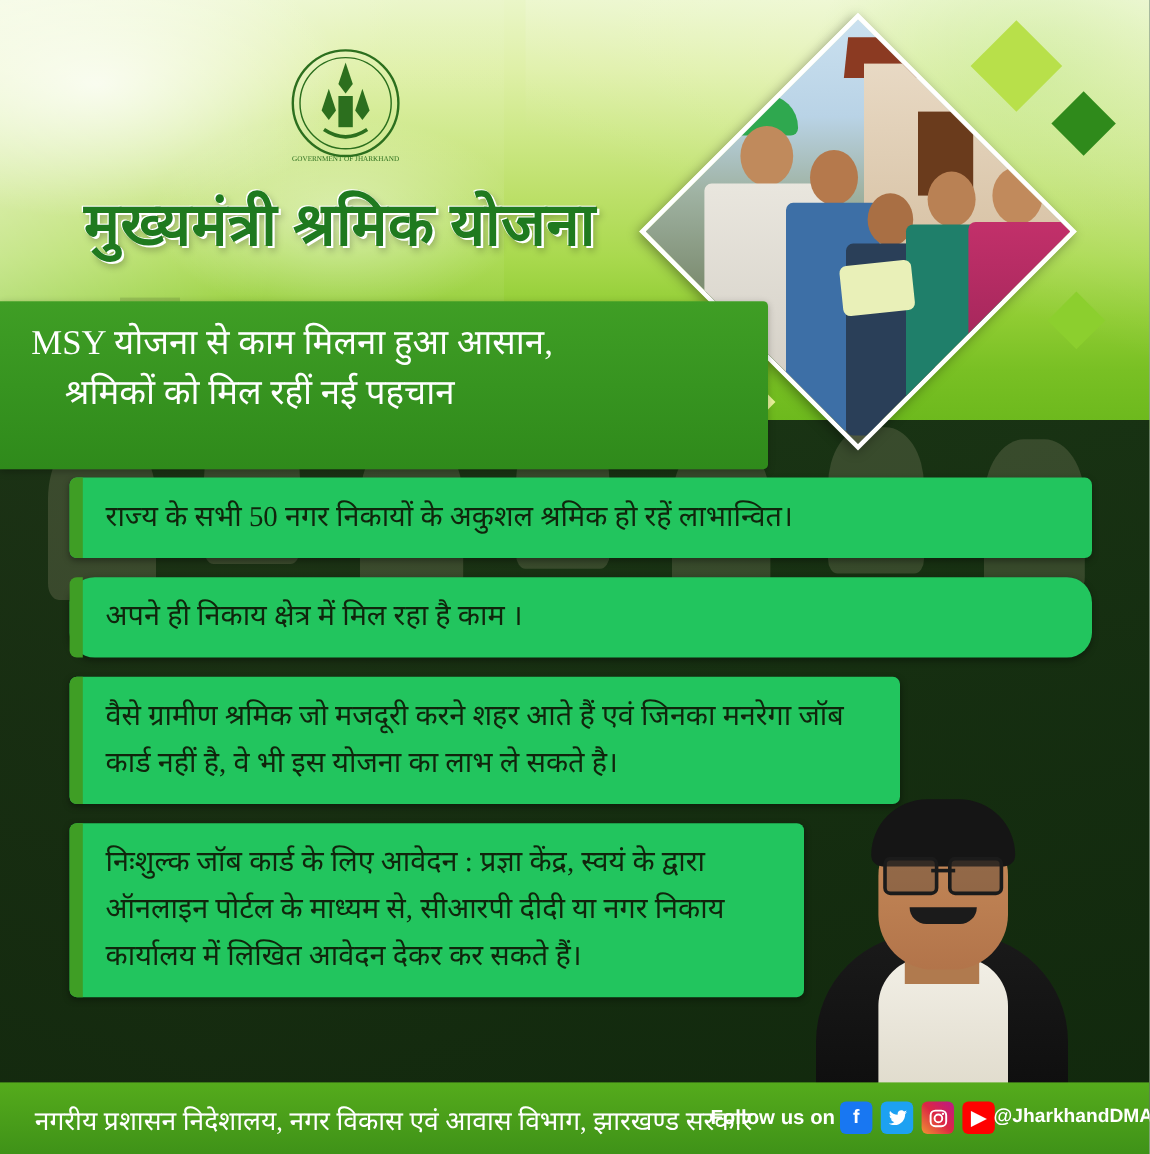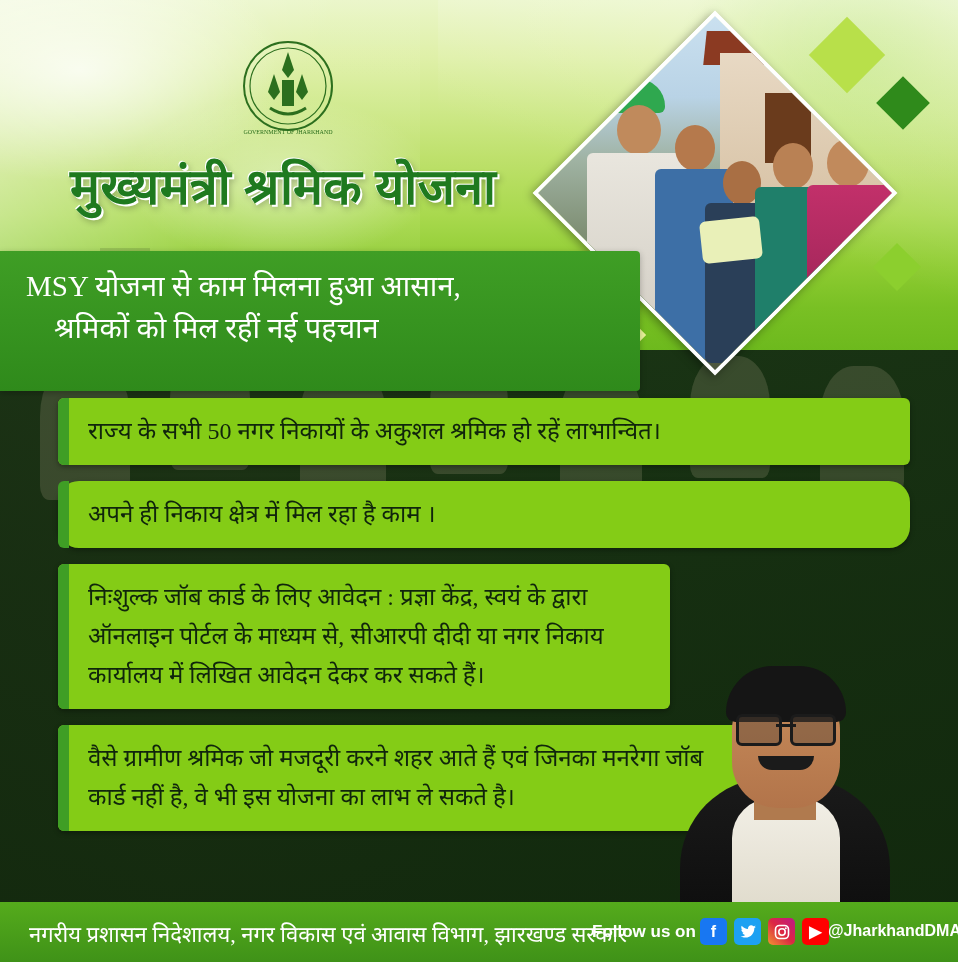--- a/index.html
+++ b/index.html
@@ -179,21 +179,21 @@
 
   
   .cards {
     position: absolute;
     left: 58px; top: 398px;
     width: 852px;
     z-index: 8;
   }
   .card {
     position: relative;
-    background: #84cc16;
+    background: #22c55e;
     border-radius: 6px;
     margin-bottom: 16px;
     padding: 14px 22px 14px 30px;
     box-shadow: 0 2px 5px rgba(0,0,0,0.35);
     font-family: "Liberation Serif", serif;
     font-size: 24px;
     line-height: 39px;
     color: #10250c;
   }
   .card:before {
@@ -410,25 +410,25 @@
     <div class="ghost" style="left:820px; top:16px; width:84px; height:128px;"></div>
   </div>
 
   <div class="cards">
     <div class="card c1">
       <p>राज्य के सभी 50 नगर निकायों के अकुशल श्रमिक हो रहें लाभान्वित।</p>
     </div>
     <div class="card c2">
       <p>अपने ही निकाय क्षेत्र में मिल रहा है काम ।</p>
     </div>
+    <div class="card c4">
+      <p>वैसे ग्रामीण श्रमिक जो मजदूरी करने शहर आते हैं एवं जिनका मनरेगा जॉब कार्ड नहीं है, वे भी इस योजना  का लाभ ले सकते है।</p>
+    </div>
     <div class="card c5">
       <p>निःशुल्क जॉब कार्ड के लिए आवेदन : प्रज्ञा केंद्र, स्वयं के द्वारा ऑनलाइन पोर्टल के माध्यम से, सीआरपी दीदी या नगर निकाय कार्यालय में लिखित आवेदन देकर कर सकते हैं।</p>
-    </div>
-    <div class="card c4">
-      <p>वैसे ग्रामीण श्रमिक जो मजदूरी करने शहर आते हैं एवं जिनका मनरेगा जॉब कार्ड नहीं है, वे भी इस योजना  का लाभ ले सकते है।</p>
     </div>
   </div>
 
   <div class="cm">
     <div class="cm-body"></div>
     <div class="cm-kurta"></div>
     <div class="cm-neck"></div>
     <div class="cm-head"></div>
     <div class="cm-hair"></div>
     <div class="cm-glasses">

